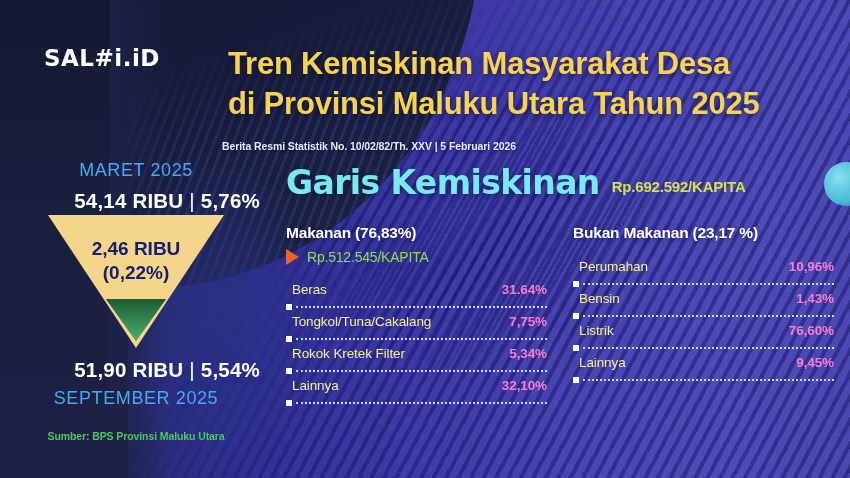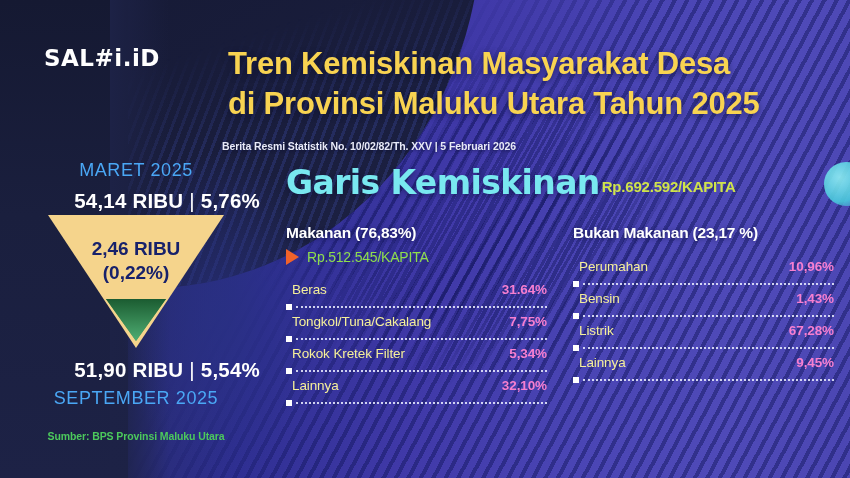--- a/index.html
+++ b/index.html
@@ -115,21 +115,21 @@
   .tri-text{
     position:absolute;left:0;top:22px;width:248px;text-align:center;
     color:#17216b;font-size:19px;font-weight:bold;line-height:1.24;
   }
   .source{
     position:absolute;left:12px;top:430px;width:248px;text-align:center;
     color:#4cc95c;font-size:10.5px;font-weight:bold;letter-spacing:-.1px;
   }
 
   
-  .gk-row{position:absolute;left:286px;top:166px;display:flex;align-items:flex-end;gap:2px;}
+  .gk-row{position:absolute;left:286px;top:166px;display:flex;align-items:flex-end;gap:12px;}
   .gk-title{
     color:#79e8f0;font-size:33px;font-weight:bold;letter-spacing:-.6px;
     font-family:"DejaVu Sans", sans-serif;line-height:1;
     text-shadow:0 2px 5px rgba(10,12,50,.45);
   }
   .gk-value{color:#cfe34a;font-size:15px;font-weight:bold;padding-bottom:4px;letter-spacing:-.2px;}
 
   .cols{position:absolute;left:286px;top:224px;width:548px;display:flex;gap:26px;}
   .col{width:261px;}
   .col-title{color:#ffffff;font-size:15.5px;font-weight:bold;letter-spacing:-.2px;
@@ -245,21 +245,21 @@
           <span class="val">10,96%</span>
         </div>
         <div class="divider"></div>
         <div class="row">
           <span class="label">Bensin</span>
           <span class="val">1,43%</span>
         </div>
         <div class="divider"></div>
         <div class="row">
           <span class="label">Listrik</span>
-          <span class="val">67,28%</span>
+          <span class="val">76,60%</span>
         </div>
         <div class="divider"></div>
         <div class="row">
           <span class="label">Lainnya</span>
           <span class="val">9,45%</span>
         </div>
         <div class="divider"></div>
       </div>
     </div>
 

